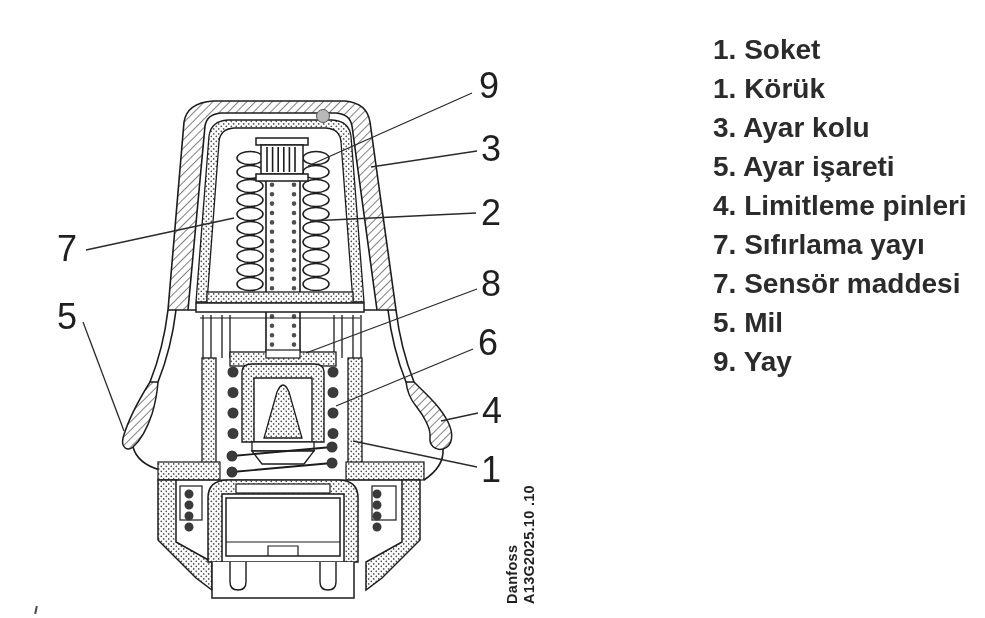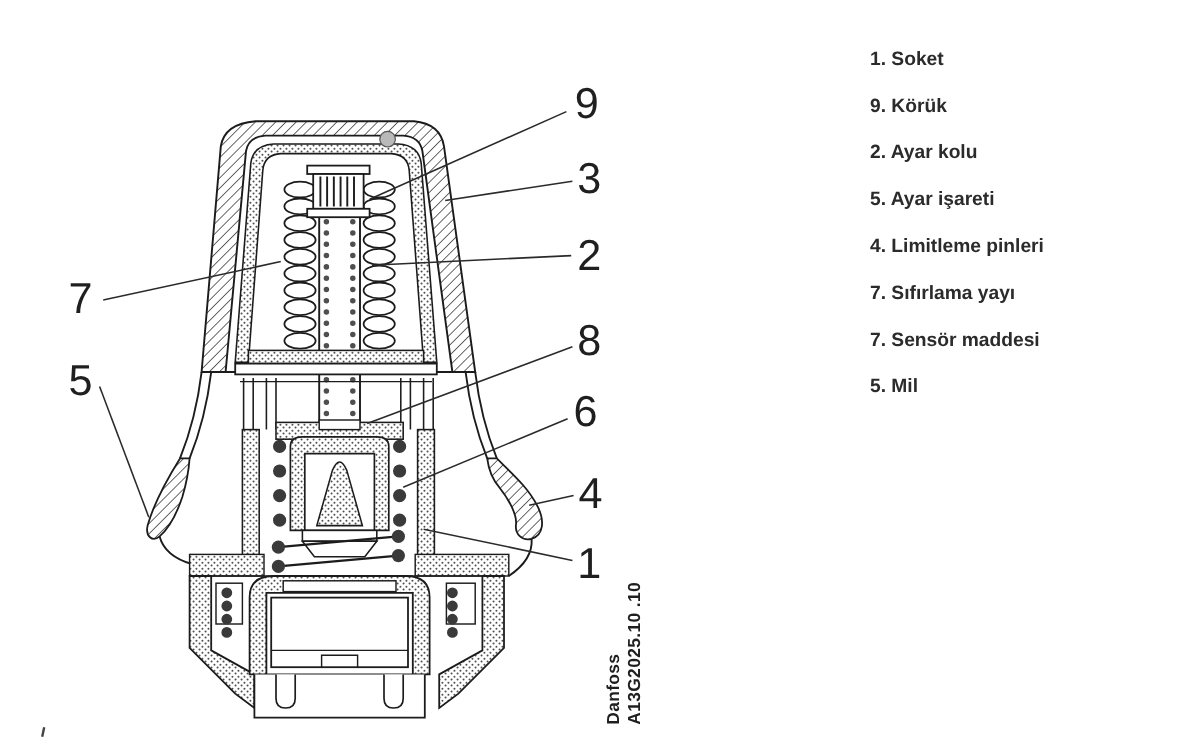--- a/index.html
+++ b/index.html
@@ -9,21 +9,21 @@
   }
   .stage{position:absolute;left:0;top:0;width:985px;height:618px;}
   svg.art{position:absolute;left:0;top:0;}
   .callout{
     position:absolute;transform:translate(-50%,-50%);
     font-size:36px;font-weight:400;color:#1f1f1f;line-height:1;
     font-family:"Liberation Sans",sans-serif;
   }
   .legend{
     position:absolute;left:713px;top:30px;width:260px;
-    color:#2b2b2b;font-size:16px;font-weight:600;margin-left:12px;
+    color:#2b2b2b;font-size:28px;font-weight:600;
   }
   .legend-item{height:39px;line-height:39px;white-space:nowrap;}
   .watermark{
     position:absolute;left:504px;top:604px;width:150px;
     transform:rotate(-90deg);transform-origin:0 0;
     color:#1f1f1f;font-size:14.5px;font-weight:700;line-height:16.5px;
     letter-spacing:0.3px;white-space:nowrap;
   }
   .tick{
     position:absolute;left:35px;top:606px;width:2px;height:8px;
@@ -189,27 +189,28 @@
   <div class="callout" style="left:491px;top:213px">2</div>
   <div class="callout" style="left:491px;top:284px">8</div>
   <div class="callout" style="left:488px;top:343px">6</div>
   <div class="callout" style="left:492px;top:411px">4</div>
   <div class="callout" style="left:491px;top:470px">1</div>
   <div class="callout" style="left:67px;top:249px">7</div>
   <div class="callout" style="left:67px;top:317px">5</div>
 
   <div class="legend">
     <div class="legend-item">1. Soket</div>
-    <div class="legend-item">9. Körük</div>
-    <div class="legend-item">2. Ayar kolu</div>
+    <div class="legend-item">1. Körük</div>
+    <div class="legend-item">3. Ayar kolu</div>
     <div class="legend-item">5. Ayar işareti</div>
     <div class="legend-item">4. Limitleme pinleri</div>
     <div class="legend-item">7. Sıfırlama yayı</div>
     <div class="legend-item">7. Sensör maddesi</div>
     <div class="legend-item">5. Mil</div>
+    <div class="legend-item">9. Yay</div>
   </div>
 
   <div class="watermark">
     <div>Danfoss</div>
     <div>A13G2025.10 .10</div>
   </div>
 
   <div class="tick"></div>
 
 </div>

